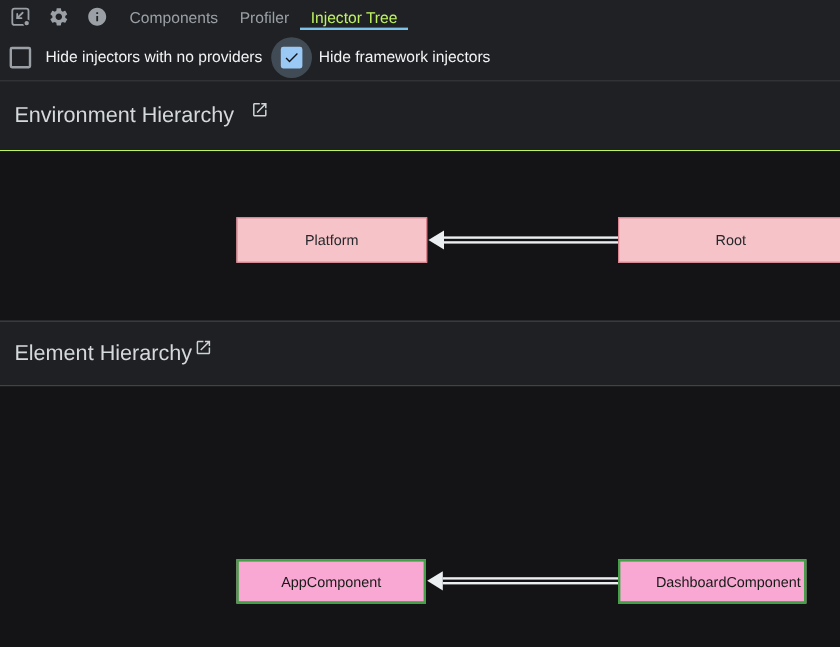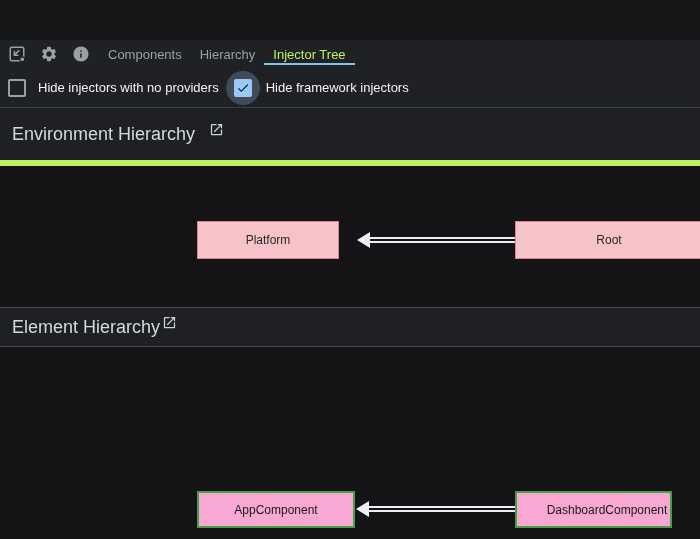--- a/index.html
+++ b/index.html
@@ -9,21 +9,20 @@
     background: #151618;
     color: #e8eaed;
     position: relative;
   }
 
   
   .toolbar {
     height: 68px;
     background: #202124;
     border-bottom: 1px solid #3c4043;
-    margin-top: 40px;
   }
   .row-tabs {
     height: 28px;
     display: flex;
     align-items: center;
     padding-left: 8px;
   }
   .icon-btn {
     width: 18px; height: 18px;
     display: flex; align-items: center; justify-content: center;
@@ -90,23 +89,23 @@
   
   .section-header {
     background: #1e2023;
     display: flex;
     align-items: center;
     padding-left: 12px;
     color: #d6d9dc;
     font-size: 18px;
     font-weight: 400;
   }
-  .section-header.env { height: 58px; border-bottom: 6px solid #bef264; gap: 12px; }
+  .section-header.env { height: 58px; border-bottom: 1px solid #bef264; gap: 12px; }
   .section-header.elem {
-    height: 40px;
+    height: 55px;
     border-top: 1px solid #4a4e54;
     border-bottom: 1px solid #4a4e54;
   }
   .openlink {
     margin-left: 2px;
     transform: translateY(-5px);
     cursor: pointer;
     display: inline-flex;
   }
 
@@ -169,21 +168,21 @@
         <path d="M19.14 12.94c.04-.3.06-.61.06-.94 0-.32-.02-.64-.07-.94l2.03-1.58c.18-.14.23-.41.12-.61l-1.92-3.32c-.12-.22-.37-.29-.59-.22l-2.39.96c-.5-.38-1.03-.7-1.62-.94l-.36-2.54c-.04-.24-.24-.41-.48-.41h-3.84c-.24 0-.43.17-.47.41l-.36 2.54c-.59.24-1.13.57-1.62.94l-2.39-.96c-.22-.08-.47 0-.59.22L2.74 8.87c-.12.21-.08.47.12.61l2.03 1.58c-.05.3-.09.63-.09.94s.02.64.07.94l-2.03 1.58c-.18.14-.23.41-.12.61l1.92 3.32c.12.22.37.29.59.22l2.39-.96c.5.38 1.03.7 1.62.94l.36 2.54c.05.24.24.41.48.41h3.84c.24 0 .44-.17.47-.41l.36-2.54c.59-.24 1.13-.56 1.62-.94l2.39.96c.22.08.47 0 .59-.22l1.92-3.32c.12-.22.07-.47-.12-.61l-2.01-1.58zM12 15.6c-1.98 0-3.6-1.62-3.6-3.6s1.62-3.6 3.6-3.6 3.6 1.62 3.6 3.6-1.62 3.6-3.6 3.6z"></path>
       </svg>
     </span>
     <span class="icon-btn">
       <svg viewBox="0 0 24 24" width="18" height="18" fill="#9aa0a6">
         <path d="M12 2C6.48 2 2 6.48 2 12s4.48 10 10 10 10-4.48 10-10S17.52 2 12 2zm1 15h-2v-6h2v6zm0-8h-2V7h2v2z"></path>
       </svg>
     </span>
     <div class="tabs">
       <div class="tab">Components</div>
-      <div class="tab">Hierarchy</div>
+      <div class="tab">Profiler</div>
       <div class="tab active">Injector Tree</div>
     </div>
   </div>
 
   <div class="row-filters">
     <span class="checkbox">
       
     </span>
     <span class="cb-label">Hide injectors with no providers</span>
 
@@ -208,21 +207,21 @@
 </div>
 
 <div class="tree env">
 
   <div class="edge-arrow" style="left:357px; top:66px;"></div>
   <div class="edge-line" style="left:370px; top:71px; width:145px;"></div>
 
   <div class="edge-arrow" style="left:674px; top:66px;"></div>
   <div class="edge-line" style="left:687px; top:71px; width:13px;"></div>
 
-  <div class="node pink" style="left:197px; top:55px; width:142px; height:38px;">Platform</div>
+  <div class="node pink" style="left:197px; top:55px; width:159px; height:38px;">Platform</div>
   <div class="node pink" style="left:515px; top:55px; width:188px; height:38px;">Root</div>
 </div>
 
 <div class="section-header elem">
   <span>Element Hierarchy</span>
   <span class="openlink">
     <svg viewBox="0 0 24 24" width="15" height="15" fill="#cfd3d7">
       <path d="M19 19H5V5h7V3H5c-1.11 0-2 .9-2 2v14c0 1.1.89 2 2 2h14c1.1 0 2-.9 2-2v-7h-2v7zM14 3v2h3.59l-9.83 9.83 1.41 1.41L19 6.41V10h2V3h-7z"></path>
     </svg>
   </span>

